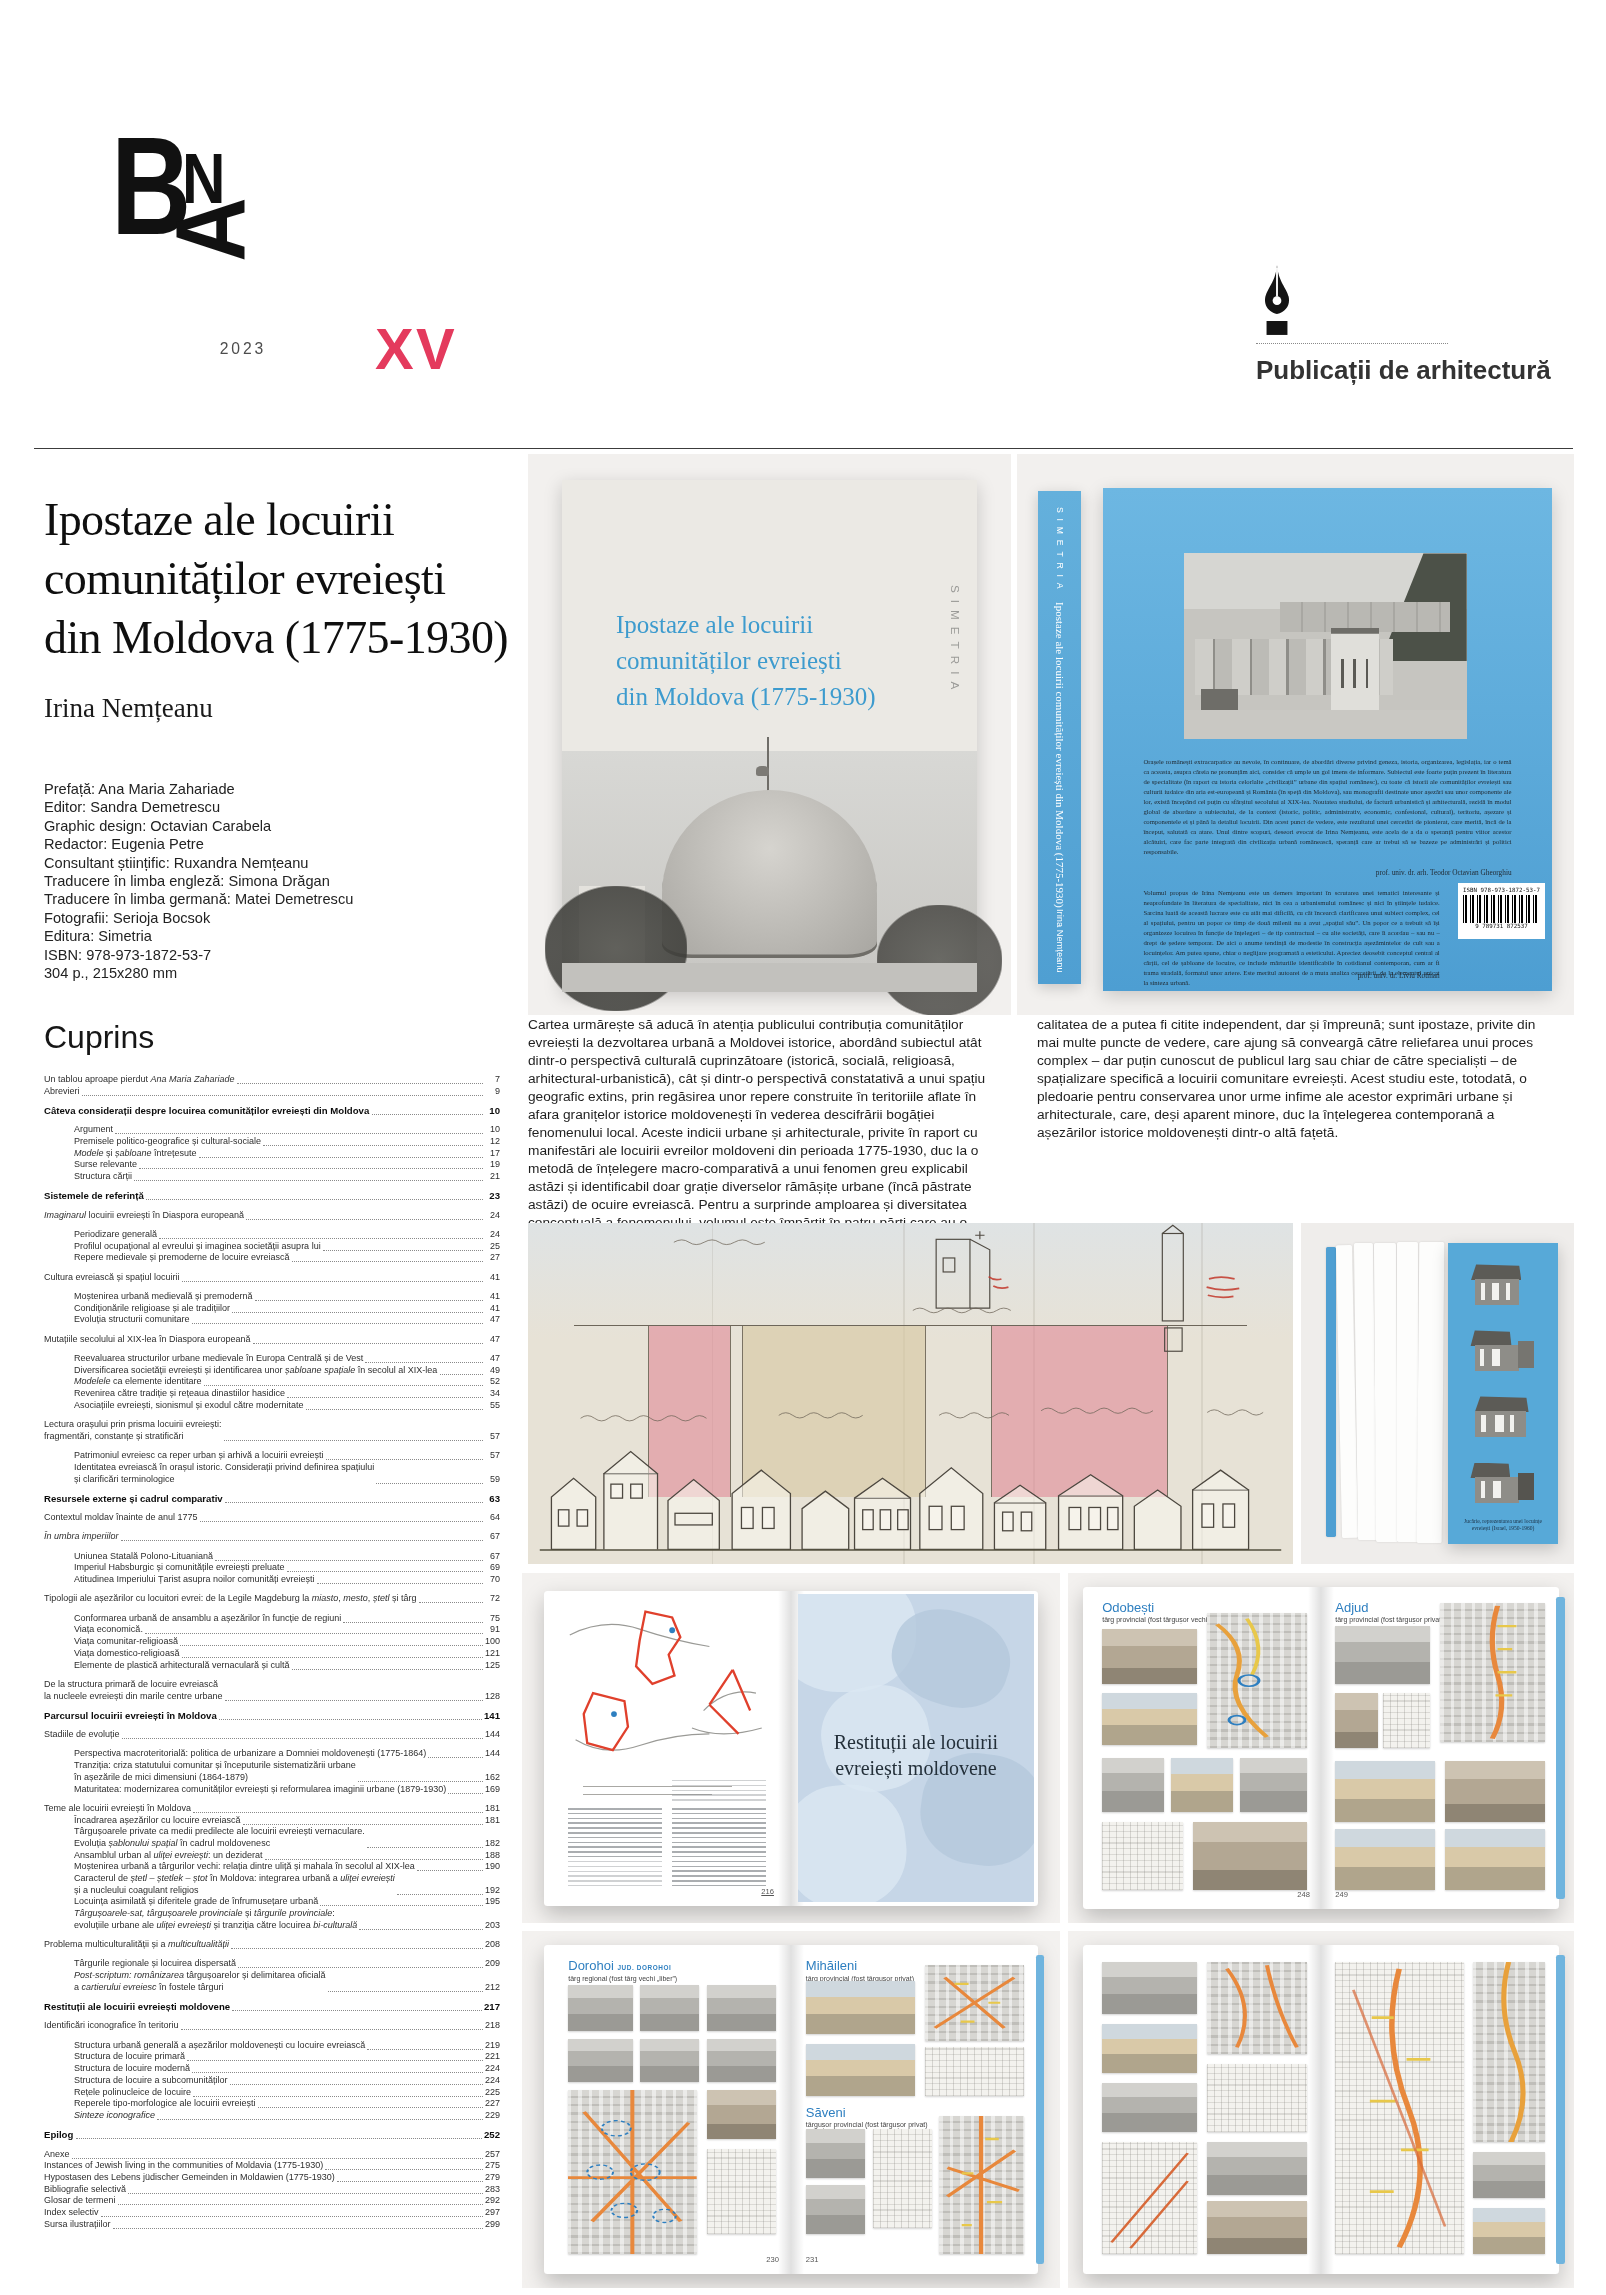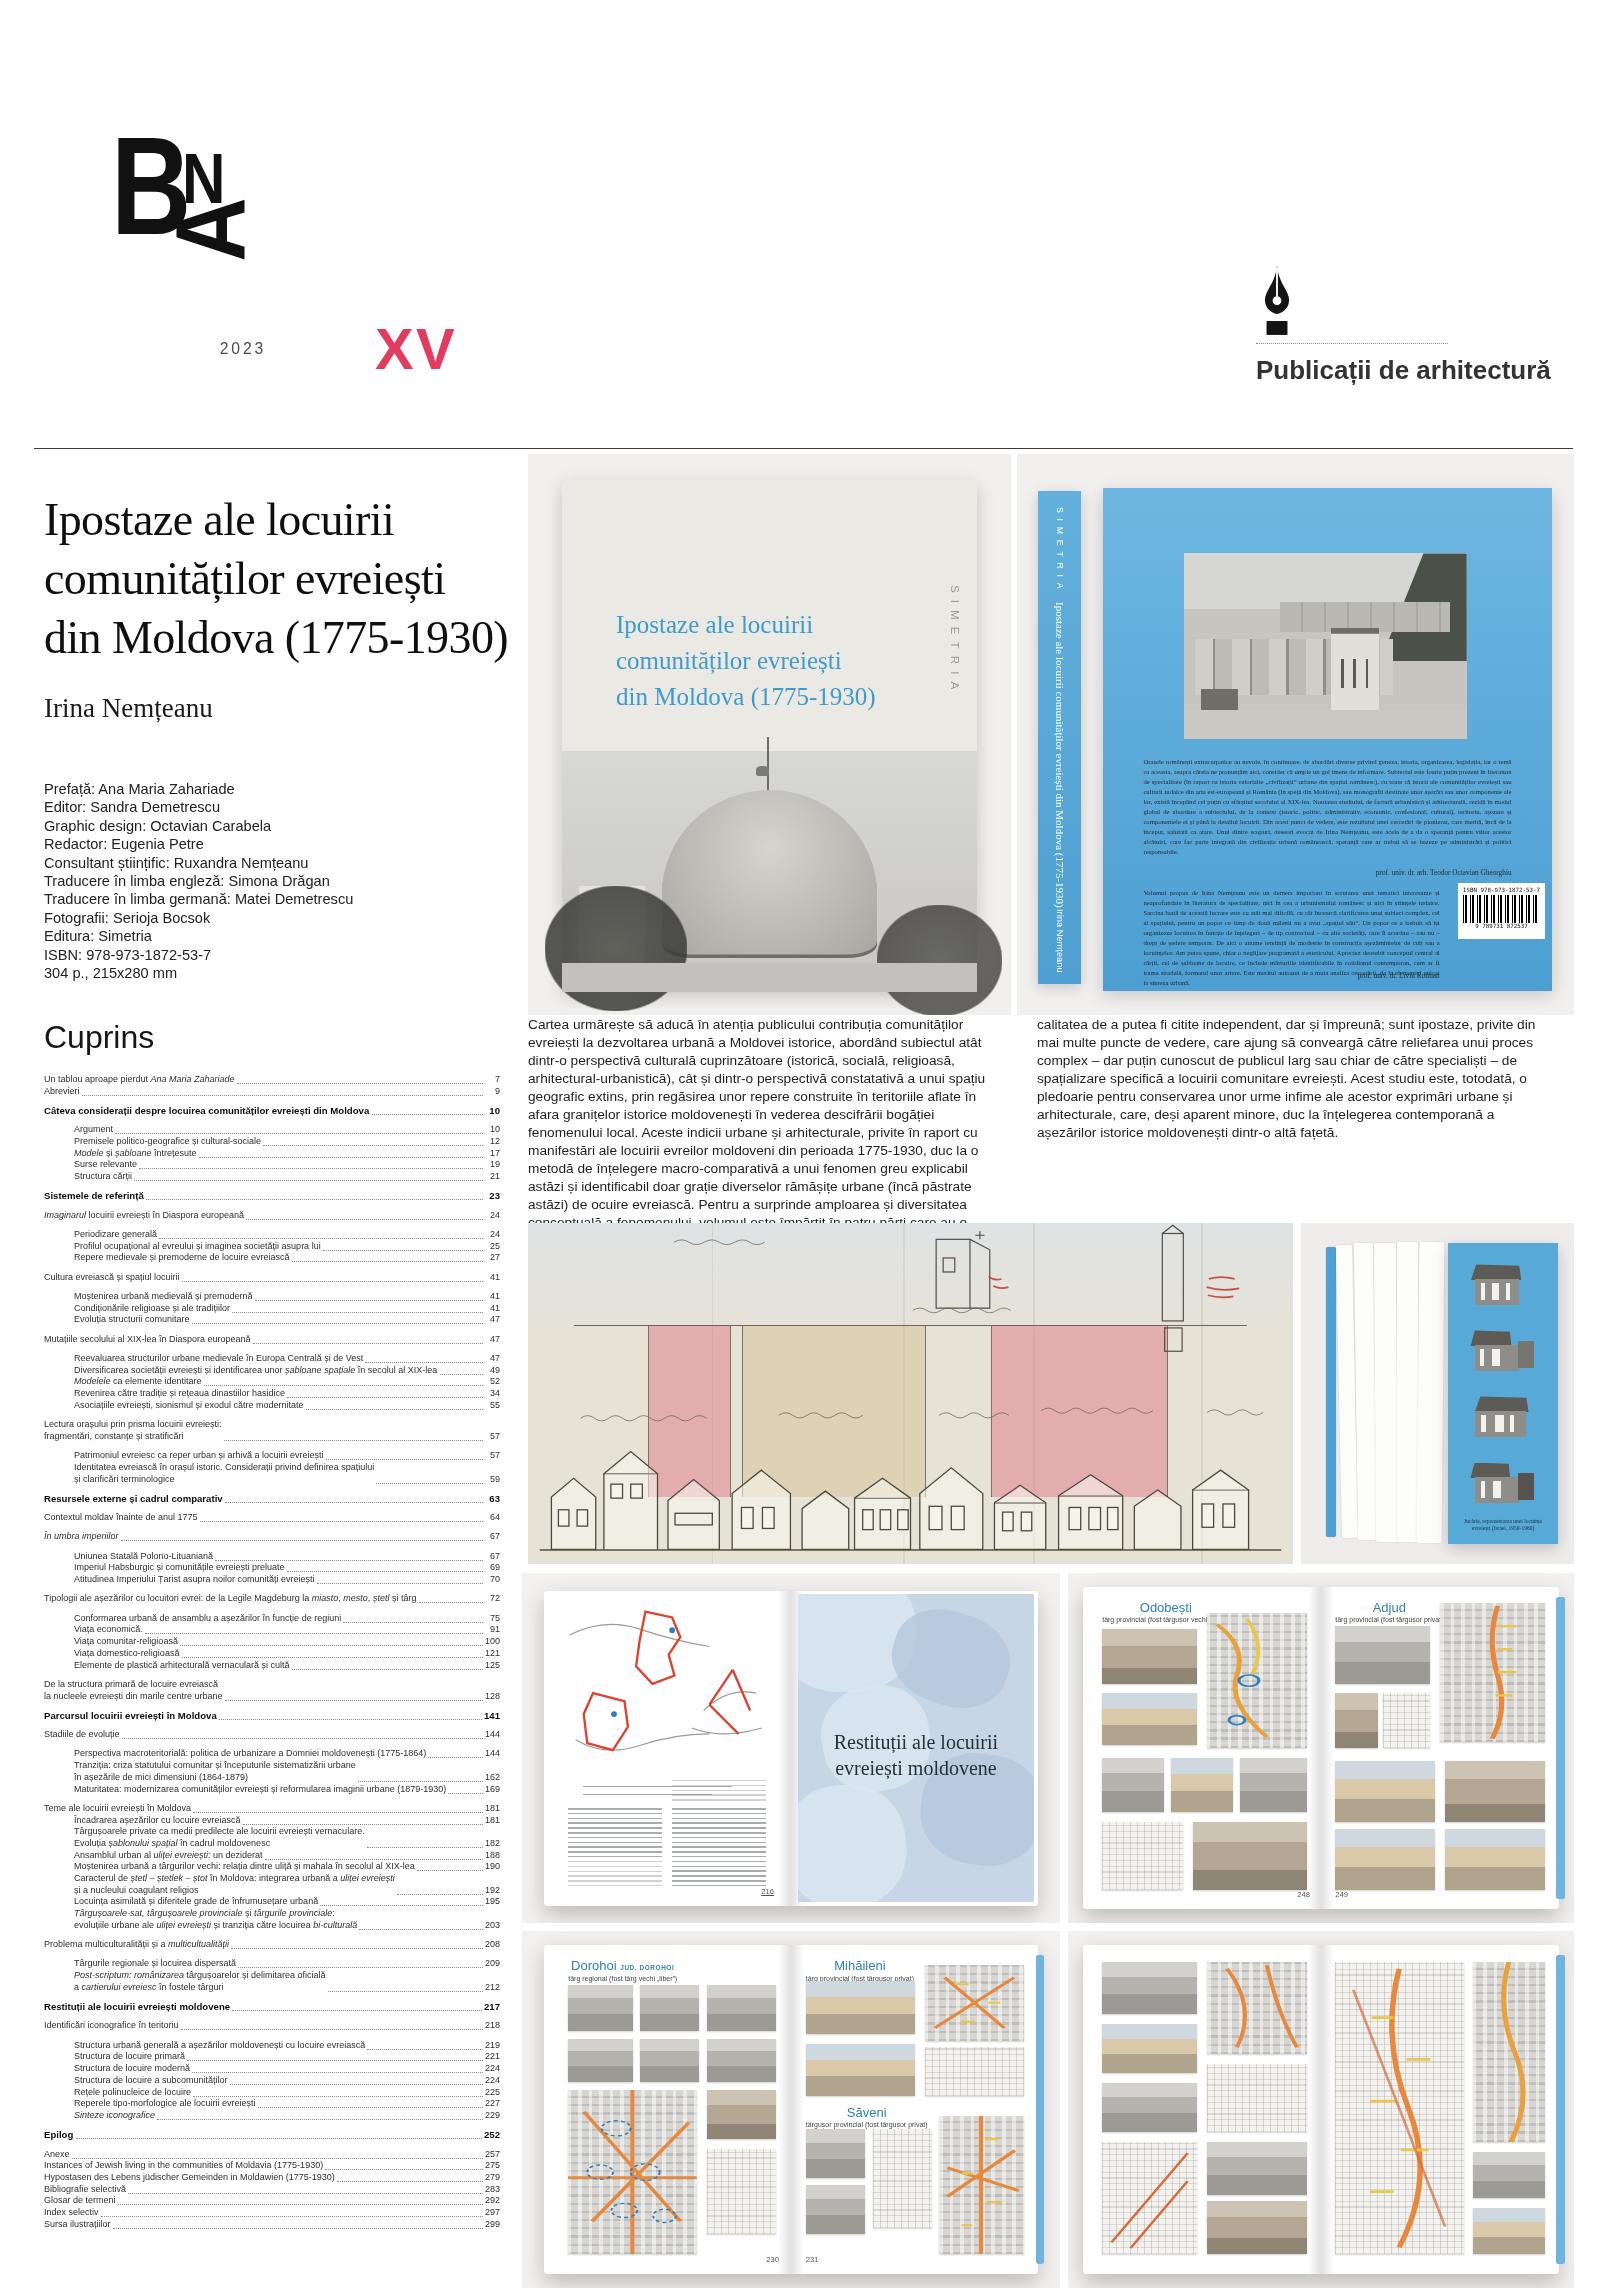--- a/index.html
+++ b/index.html
@@ -105,21 +105,21 @@
   .toyhouse .body i{position:absolute;top:18%;width:9%;height:62%;background:#f2f2ef;}
   .toyhouse .wing{position:absolute;right:0;top:24%;width:26%;height:66%;background:#767570;}
   .flap-cap{position:absolute;left:10%;bottom:3.5%;width:80%;text-align:center;color:#1c3347;font-size:5.5px;line-height:7.6px;font-family:"Liberation Serif",serif;}
 
   
   .spread{background:#f3f1ef;}
   .book{position:absolute;background:#fff;box-shadow:0 8.2px 21px rgba(0,0,0,.22);border-radius:3.5px;}
   .gutter{position:absolute;left:50%;top:0;width:26px;height:100%;transform:translateX(-50%);background:linear-gradient(90deg,transparent,rgba(0,0,0,.12),transparent);}
   .fore-edge{position:absolute;right:-5.8px;top:3%;width:8.2px;height:94%;background:#6fb4de;border-radius:2.3px;}
   .pgnum{position:absolute;bottom:3%;font-size:7.6px;color:#555;}
-  .town-h{font-size:13px;color:#2e7fc0;font-weight:500;text-align:center;}
+  .town-h{font-size:13px;color:#2e7fc0;font-weight:500;}
   .town-h small{font-size:6.4px;letter-spacing:0.6px;color:#2e7fc0;font-weight:700;}
   .town-sub{font-size:7px;color:#444;margin-top:1.2px;}
   .ph{position:absolute;box-shadow:0 0.6px 1.7px rgba(0,0,0,.18);}
   .bwph{background:linear-gradient(#d2d1cd 0 28%,#b4b3ae 28% 62%,#9b9a95 62% 100%);}
   .sepph{background:linear-gradient(#cdc3b2 0 30%,#b3a793 30% 70%,#8f8574 70% 100%);}
   .colph{background:linear-gradient(#cfd8de 0 30%,#d9c9a8 30% 62%,#b0a58c 62% 100%);}
   .aerial{background:#d7d6d2;background-image:repeating-linear-gradient(90deg,rgba(255,255,255,.5) 0 3.5px,transparent 3.5px 10.5px),repeating-linear-gradient(0deg,rgba(120,118,112,.25) 0 2.3px,transparent 2.3px 8.2px);}
   .plan{background:#f3f2ee;background-image:repeating-linear-gradient(90deg,rgba(120,118,112,.25) 0 1.2px,transparent 1.2px 7px),repeating-linear-gradient(0deg,rgba(120,118,112,.2) 0 1.2px,transparent 1.2px 5.8px);}
   .cap{position:absolute;height:1.7px;background:#a9a8a4;}
   .fake-txt{position:absolute;background:repeating-linear-gradient(180deg,#8e9296 0 1.5px,transparent 1.5px 4.8px);opacity:.75;}

